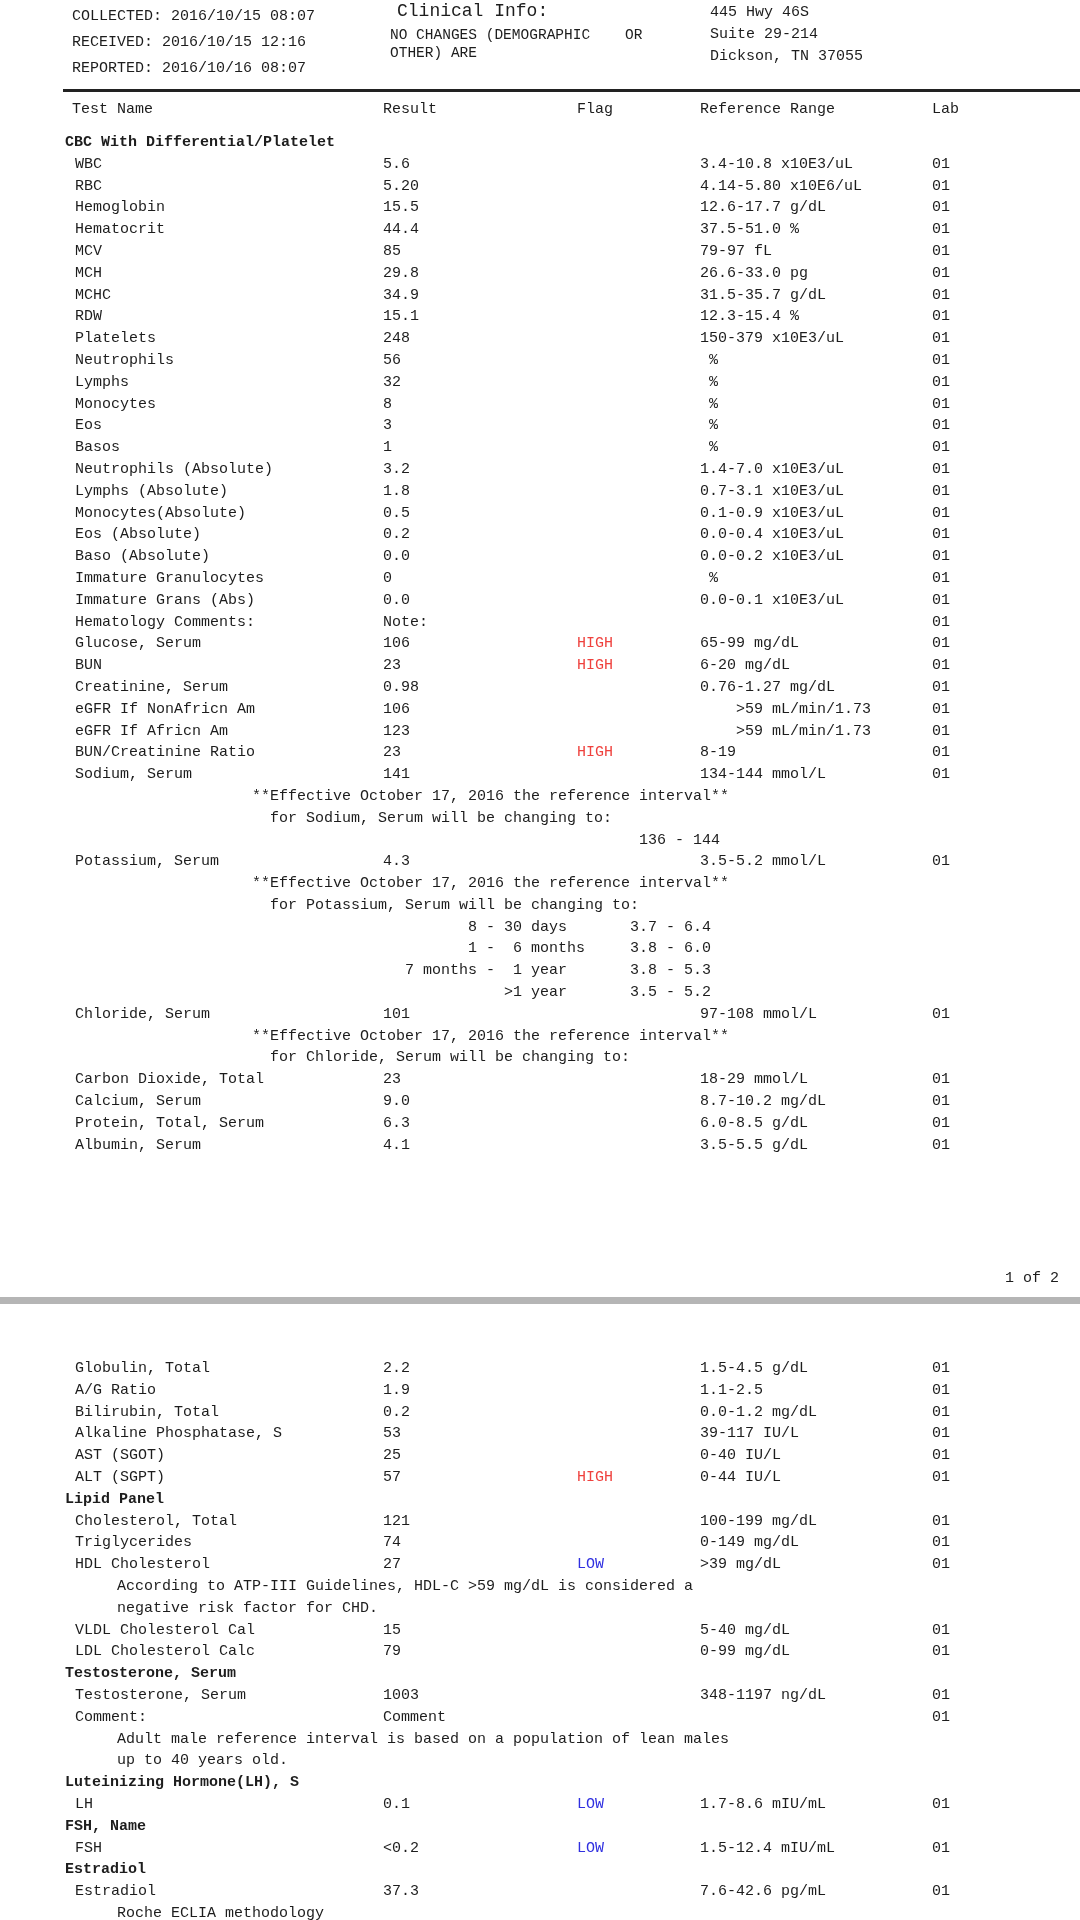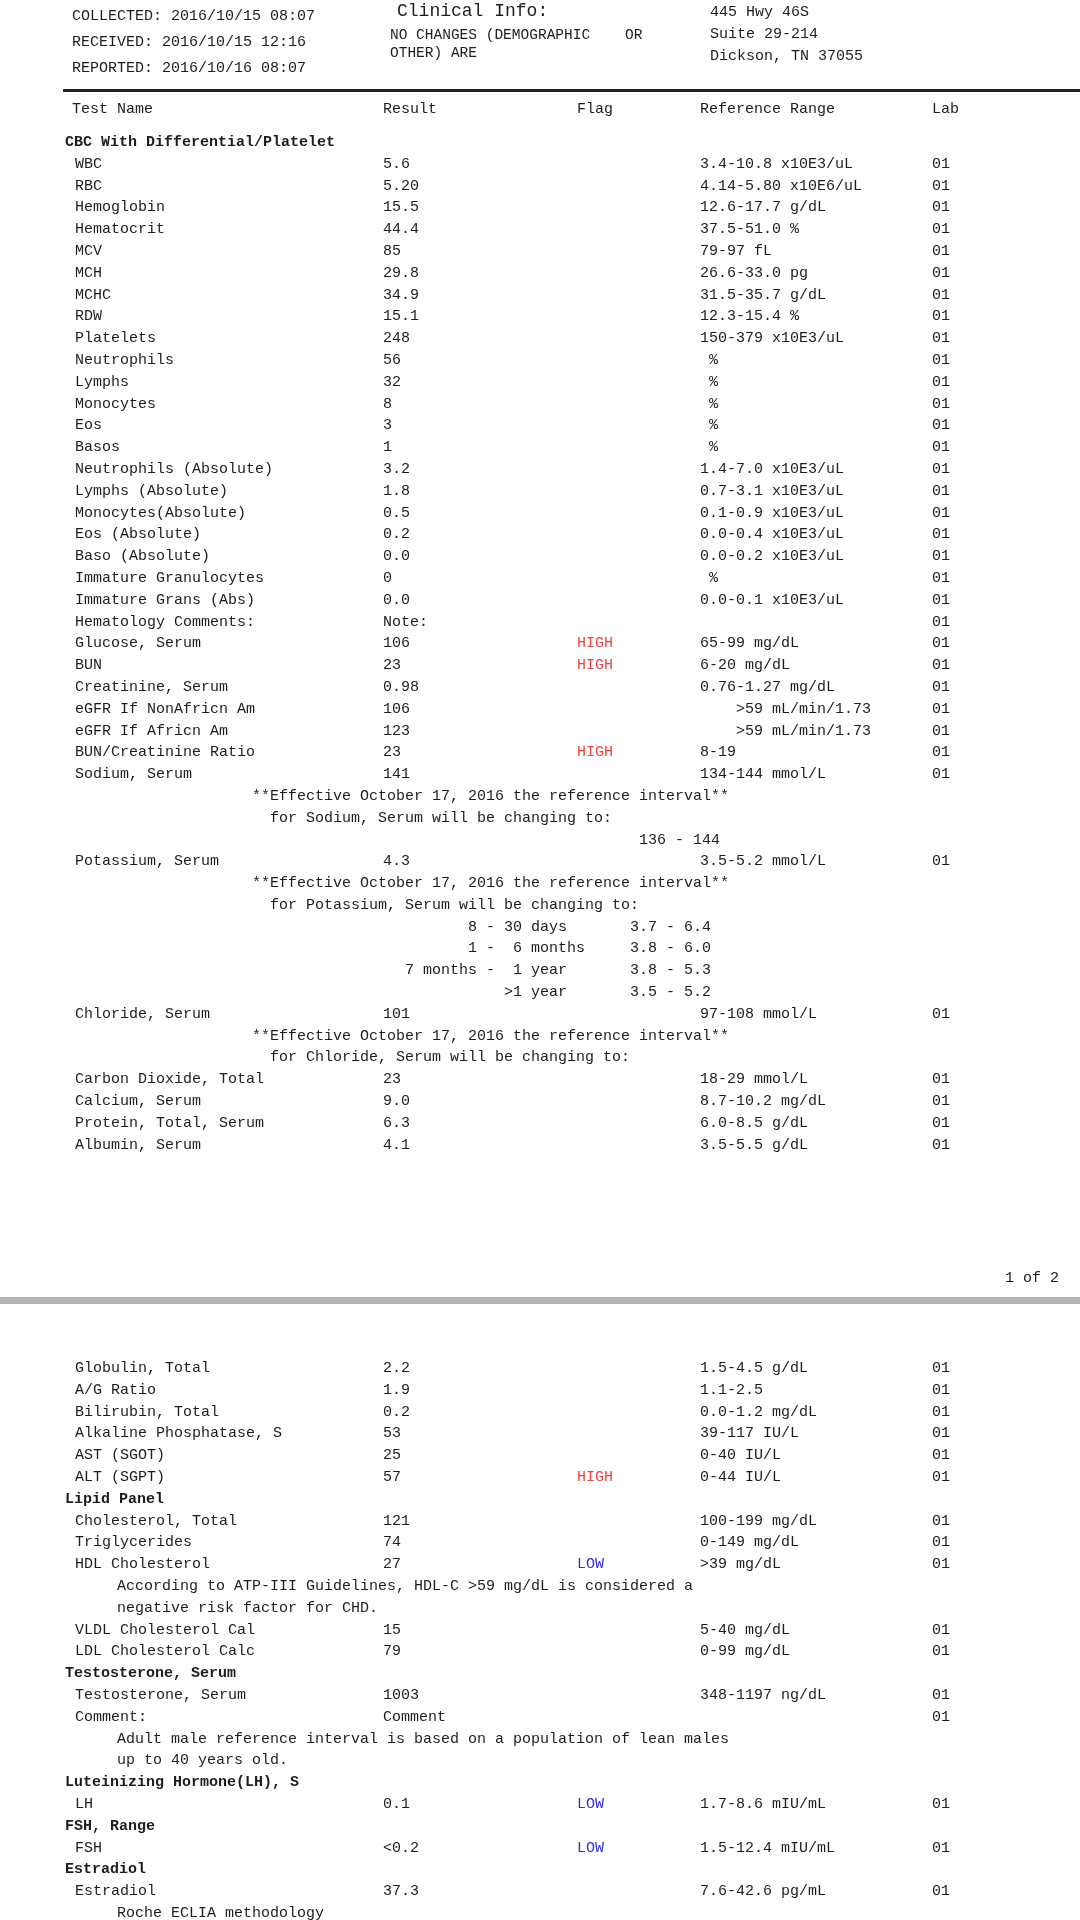--- a/index.html
+++ b/index.html
@@ -131,20 +131,20 @@
       <div class="row note"><span class="c-text">     negative risk factor for CHD.</span></div>
       <div class="row test"><span class="cell c-name">VLDL Cholesterol Cal</span><span class="cell c-result">15</span><span class="cell c-flag"></span><span class="cell c-ref">5-40 mg/dL</span><span class="cell c-lab">01</span></div>
       <div class="row test"><span class="cell c-name">LDL Cholesterol Calc</span><span class="cell c-result">79</span><span class="cell c-flag"></span><span class="cell c-ref">0-99 mg/dL</span><span class="cell c-lab">01</span></div>
       <div class="row section"><span class="c-sec">Testosterone, Serum</span></div>
       <div class="row test"><span class="cell c-name">Testosterone, Serum</span><span class="cell c-result">1003</span><span class="cell c-flag"></span><span class="cell c-ref">348-1197 ng/dL</span><span class="cell c-lab">01</span></div>
       <div class="row test"><span class="cell c-name">Comment:</span><span class="cell c-result">Comment</span><span class="cell c-flag"></span><span class="cell c-ref"></span><span class="cell c-lab">01</span></div>
       <div class="row note"><span class="c-text">     Adult male reference interval is based on a population of lean males</span></div>
       <div class="row note"><span class="c-text">     up to 40 years old.</span></div>
       <div class="row section"><span class="c-sec">Luteinizing Hormone(LH), S</span></div>
       <div class="row test"><span class="cell c-name">LH</span><span class="cell c-result">0.1</span><span class="cell c-flag" style="color: rgb(48, 48, 224);">LOW</span><span class="cell c-ref">1.7-8.6 mIU/mL</span><span class="cell c-lab">01</span></div>
-      <div class="row section"><span class="c-sec">FSH, Range</span></div>
+      <div class="row section"><span class="c-sec">FSH, Name</span></div>
       <div class="row test"><span class="cell c-name">FSH</span><span class="cell c-result">&lt;0.2</span><span class="cell c-flag" style="color: rgb(48, 48, 224);">LOW</span><span class="cell c-ref">1.5-12.4 mIU/mL</span><span class="cell c-lab">01</span></div>
       <div class="row section"><span class="c-sec">Estradiol</span></div>
       <div class="row test"><span class="cell c-name">Estradiol</span><span class="cell c-result">37.3</span><span class="cell c-flag"></span><span class="cell c-ref">7.6-42.6 pg/mL</span><span class="cell c-lab">01</span></div>
       <div class="row note"><span class="c-text">     Roche ECLIA methodology</span></div>
     </div>
 
 </div>
 
 </body></html>

